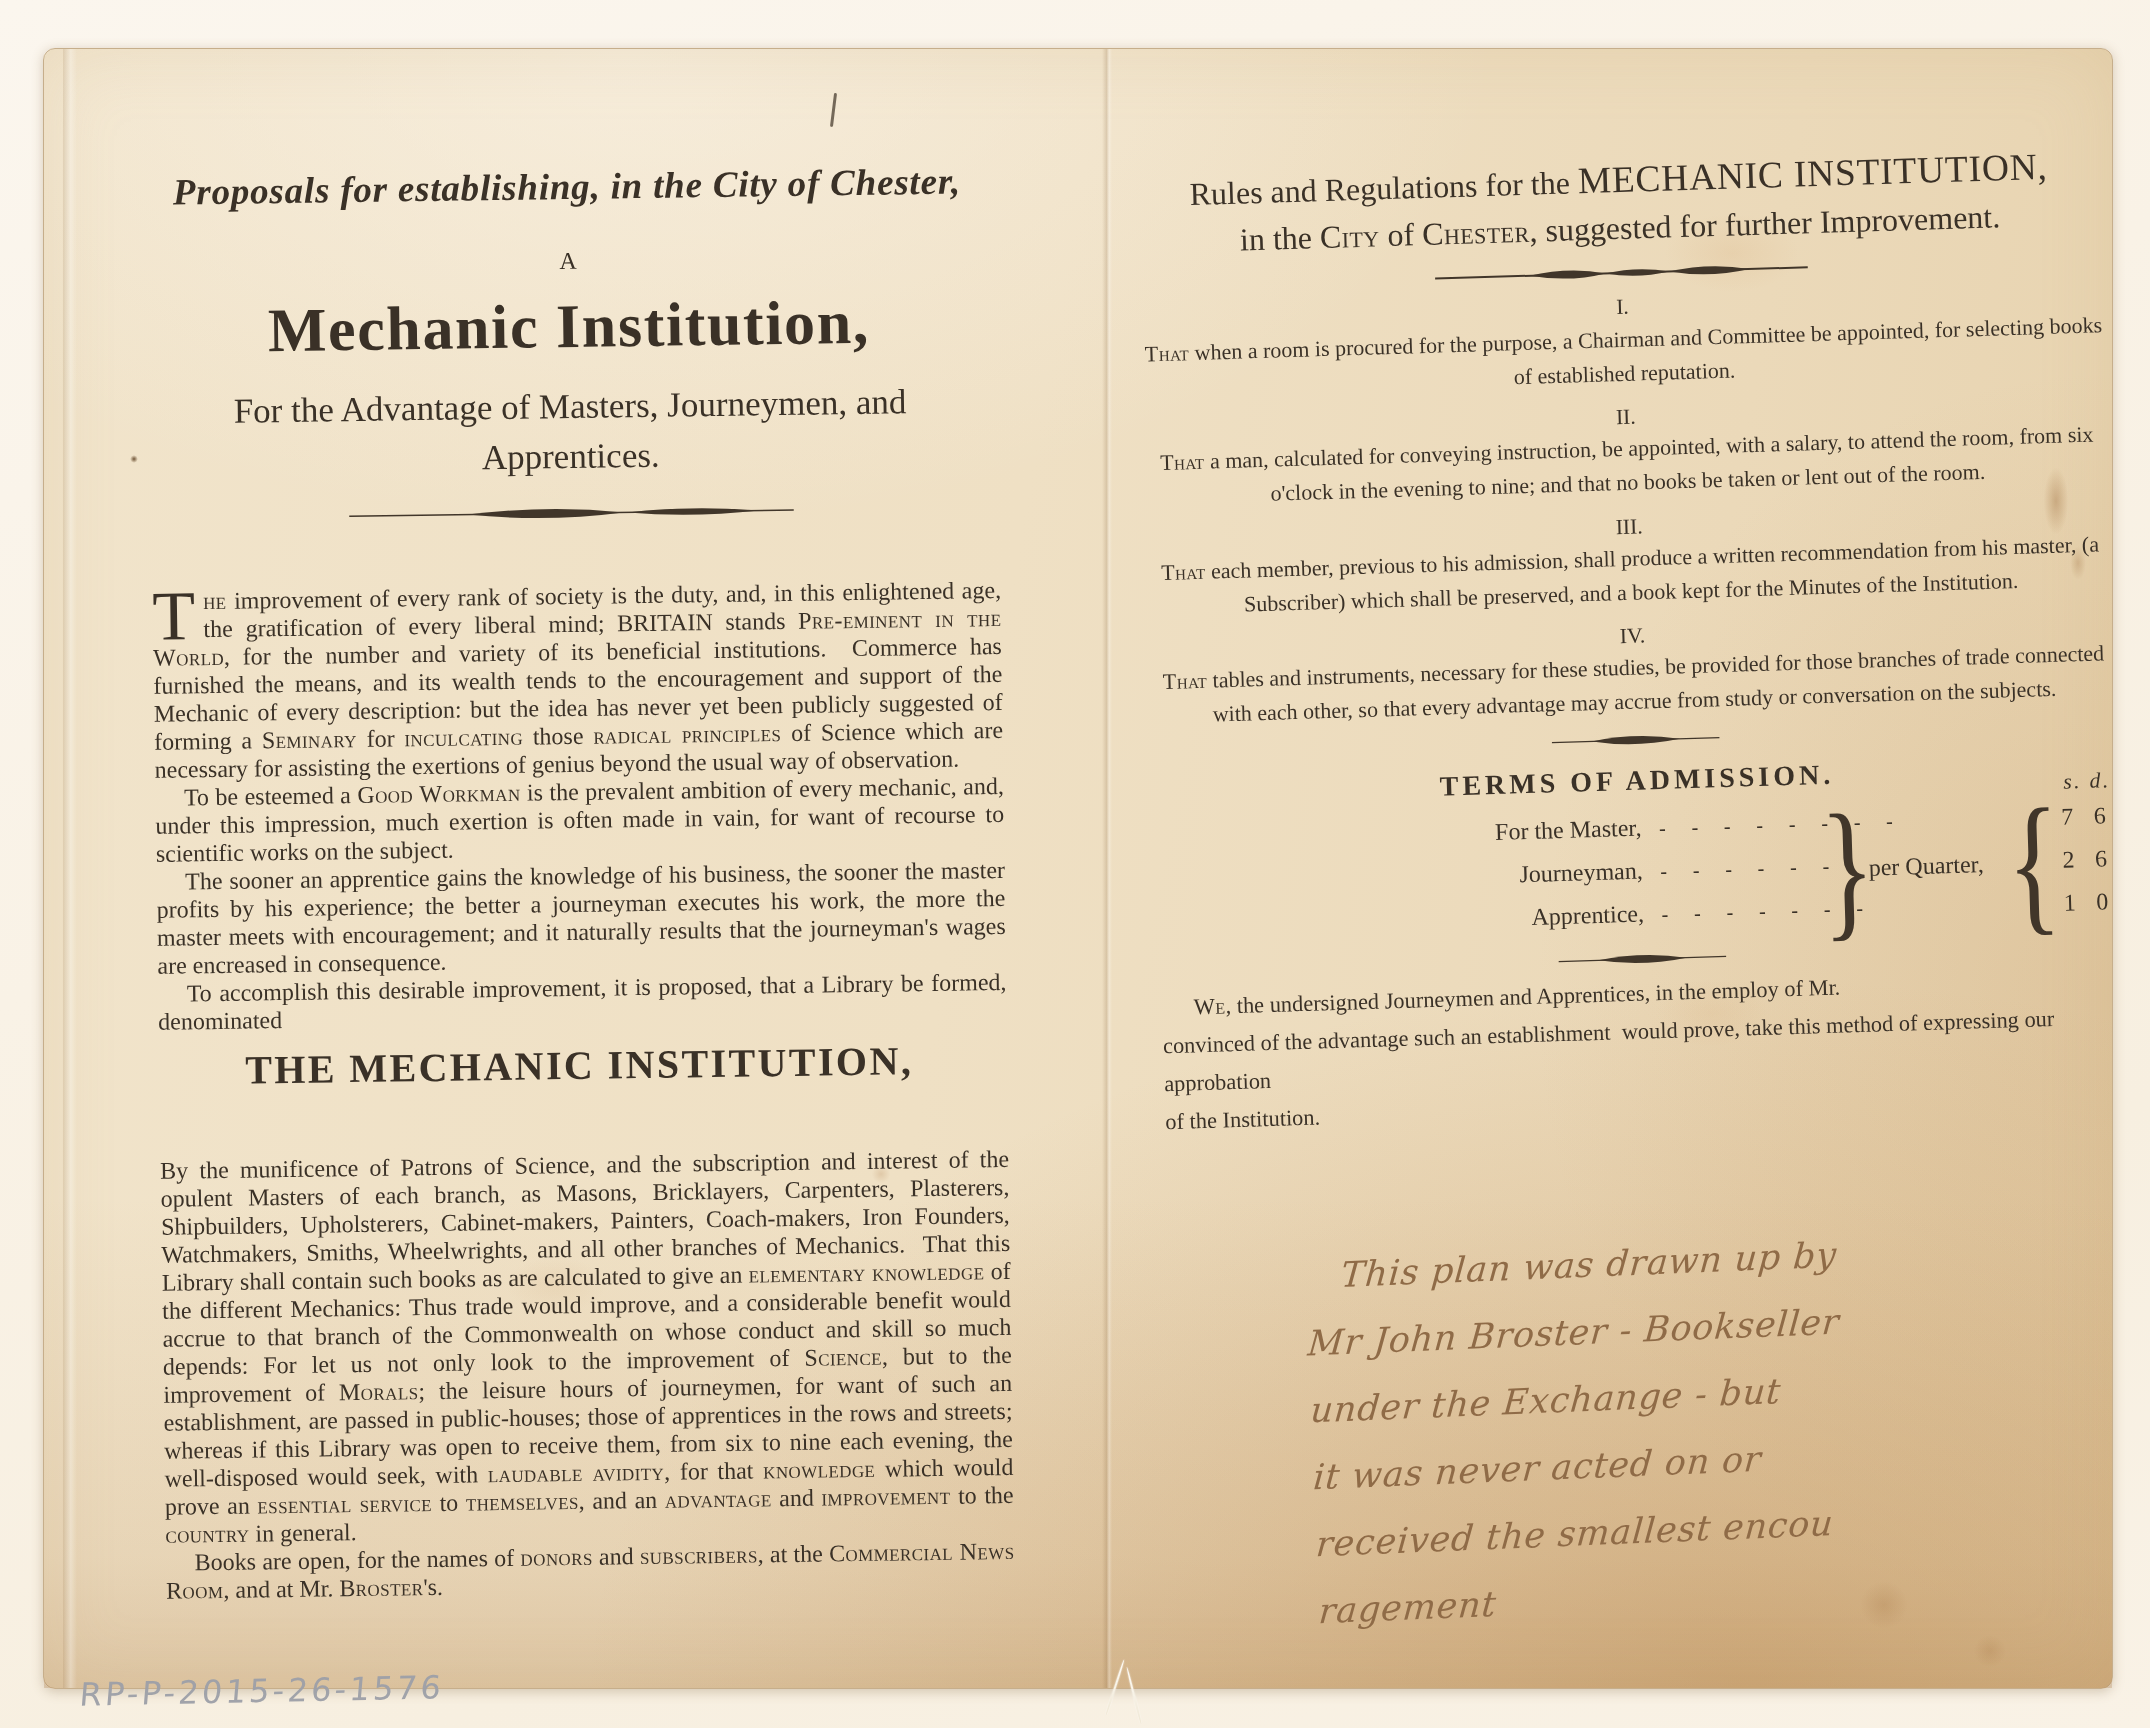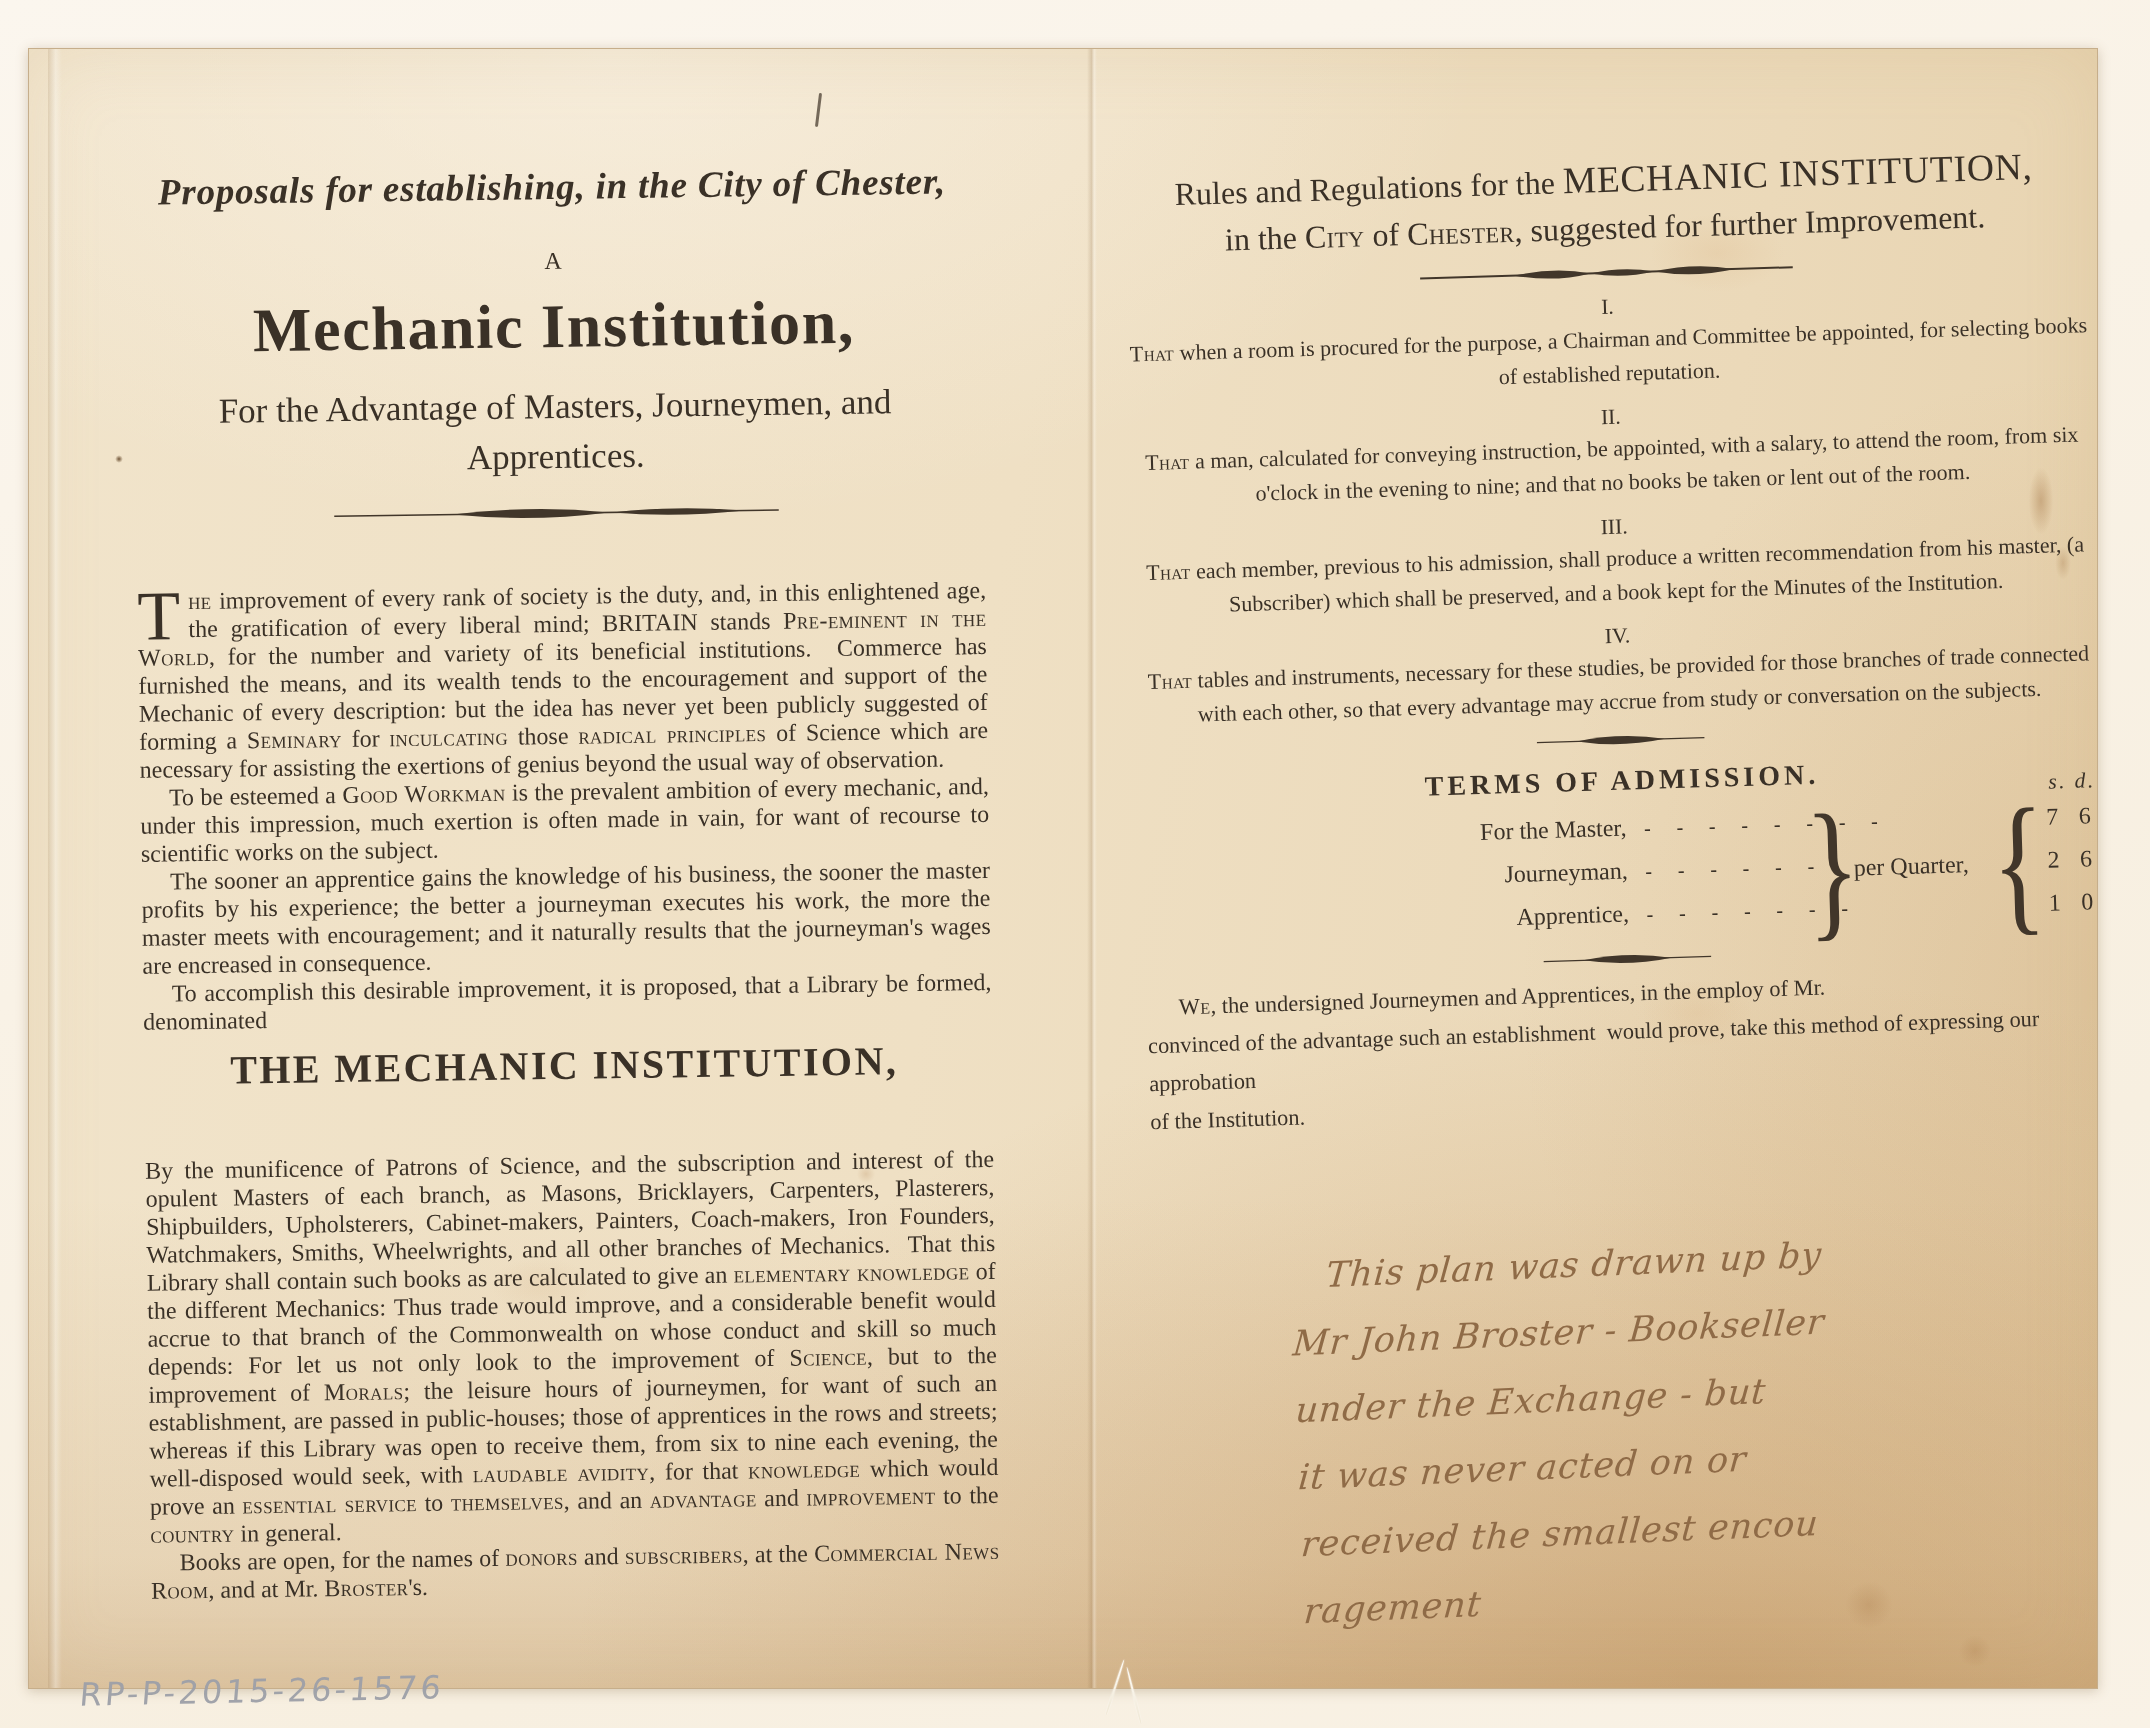--- a/index.html
+++ b/index.html
@@ -4,29 +4,29 @@
 <style>
   html,body{margin:0;padding:0;background:#efe6d6;}
   .canvas{
     position:relative; width:2151px; height:1728px; overflow:hidden;
     background:linear-gradient(160deg,#fbf6ee 0%,#f9f2e6 40%,#f7efe0 75%,#f9f2e6 100%);
     font-family:"Liberation Serif","DejaVu Serif",serif;
     color:#3a3127;
   }
   
   .paper{
-    position:absolute; left:28px; top:48px; width:2068px; height:1639px;
+    position:absolute; left:43px; top:48px; width:2068px; height:1639px;
     background:
       radial-gradient(90% 70% at 82% 100%, rgba(187,136,78,0.42), rgba(187,136,78,0) 62%),
       radial-gradient(40% 55% at 100% 58%, rgba(190,145,92,0.22), rgba(190,145,92,0) 70%),
       radial-gradient(65% 45% at 28% 0%, rgba(252,246,236,0.55), rgba(252,246,236,0) 65%),
       linear-gradient(100deg,#f1e4cb 0%,#efe0c4 45%,#ebd9b9 75%,#e6d1ac 100%);
     border:0.8px solid #c6ae8b;
     box-shadow:0 2.4px 11.2px rgba(120,90,50,0.28), inset 0 0 72px rgba(196,158,108,0.18);
-    border-radius:0;
+    border-radius:12px;
   }
   .layer{position:absolute; inset:0; pointer-events:none;}
   .shade{background:linear-gradient(180deg, rgba(0,0,0,0) 70%, rgba(176,126,70,0.14) 92%, rgba(168,116,60,0.26) 100%);}
   .stains{background:
       radial-gradient(17.6px 48px at 2012px 452px, rgba(150,98,48,0.35), rgba(150,98,48,0) 70%),
       radial-gradient(11.2px 24px at 2034px 514px, rgba(150,98,48,0.26), rgba(150,98,48,0) 70%),
       radial-gradient(34px 34px at 1840px 1556px, rgba(160,110,60,0.22), rgba(160,110,60,0) 70%),
       radial-gradient(22.4px 22.4px at 1946px 1602px, rgba(160,110,60,0.20), rgba(160,110,60,0) 72%),
       radial-gradient(4.8px 4.8px at 90px 410px, rgba(88,58,28,0.85), rgba(88,58,28,0) 80%),
       radial-gradient(96px 56px at 1688px 204px, rgba(205,150,90,0.13), rgba(205,150,90,0) 70%),

